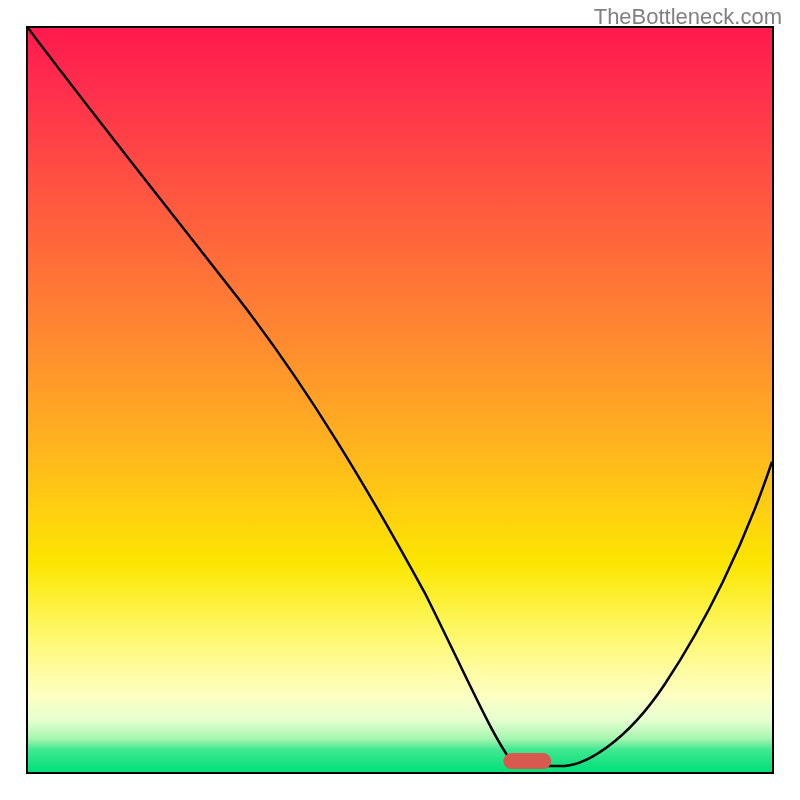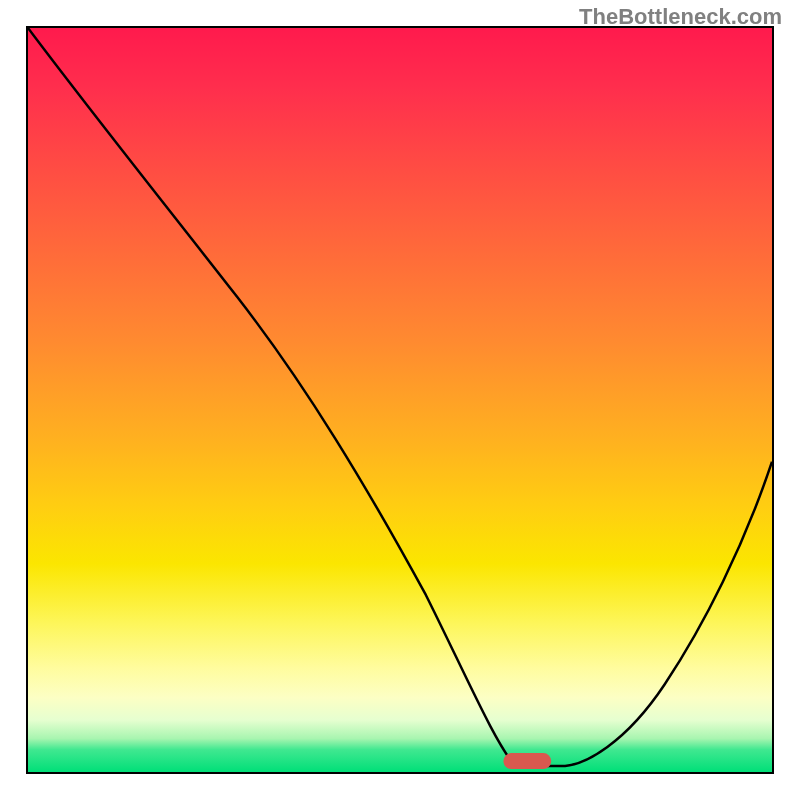--- a/index.html
+++ b/index.html
@@ -13,21 +13,21 @@
       background: #fff;
       position: relative;
       font-family: Arial, sans-serif;
     }
     .watermark {
       position: absolute;
       top: 4px;
       right: 18px;
       font-size: 22px;
       color: #808080;
-      font-weight: bold;
+      font-weight: normal;
       z-index: 10;
     }
     .chart-area {
       position: absolute;
       top: 26px;
       left: 26px;
       width: 748px;
       height: 748px;
       border: 2.5px solid #000;
       overflow: hidden;

